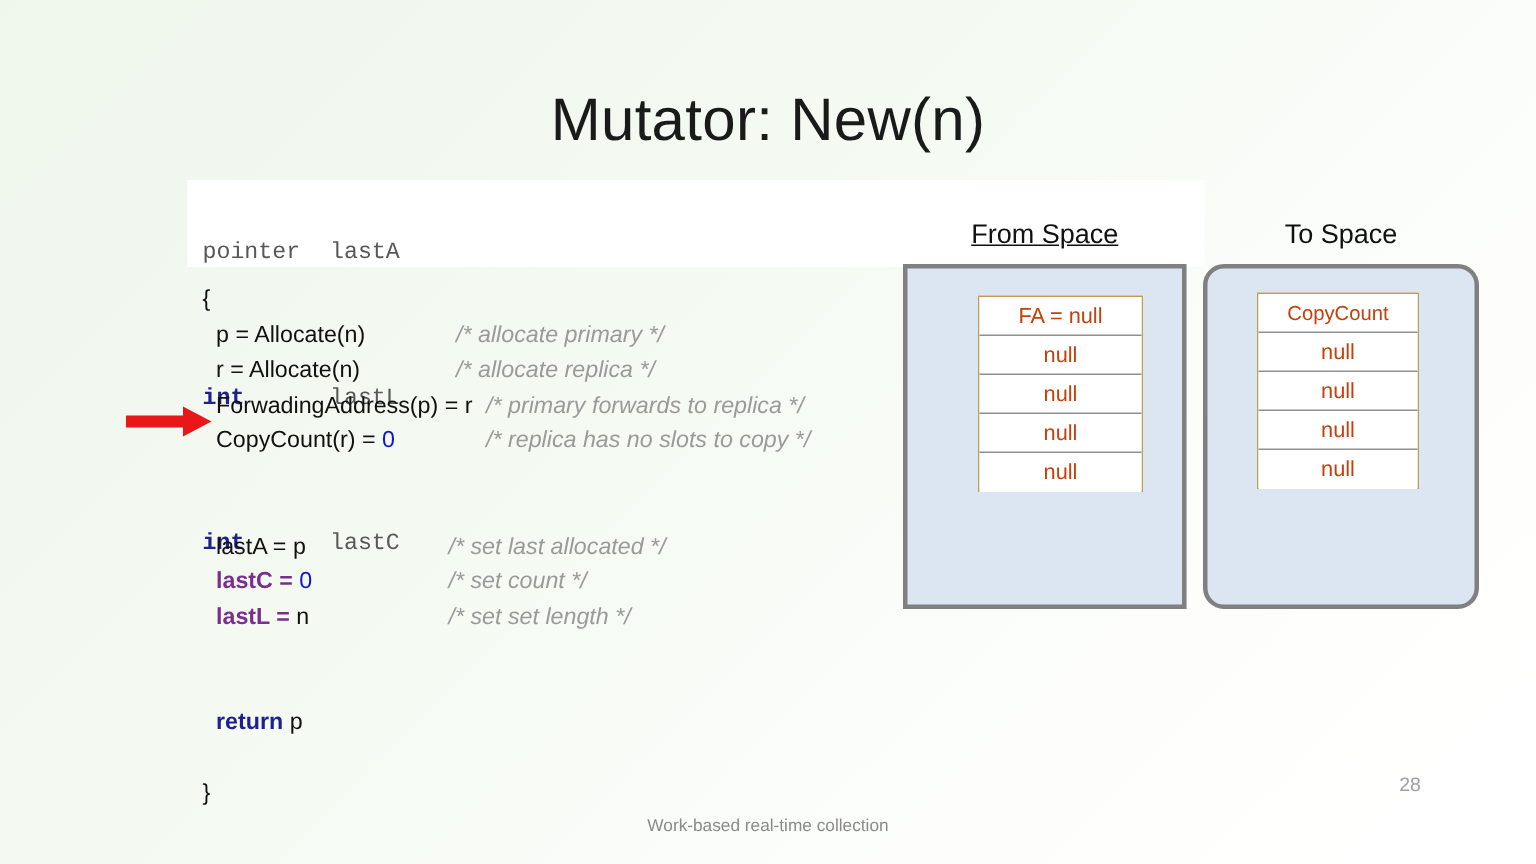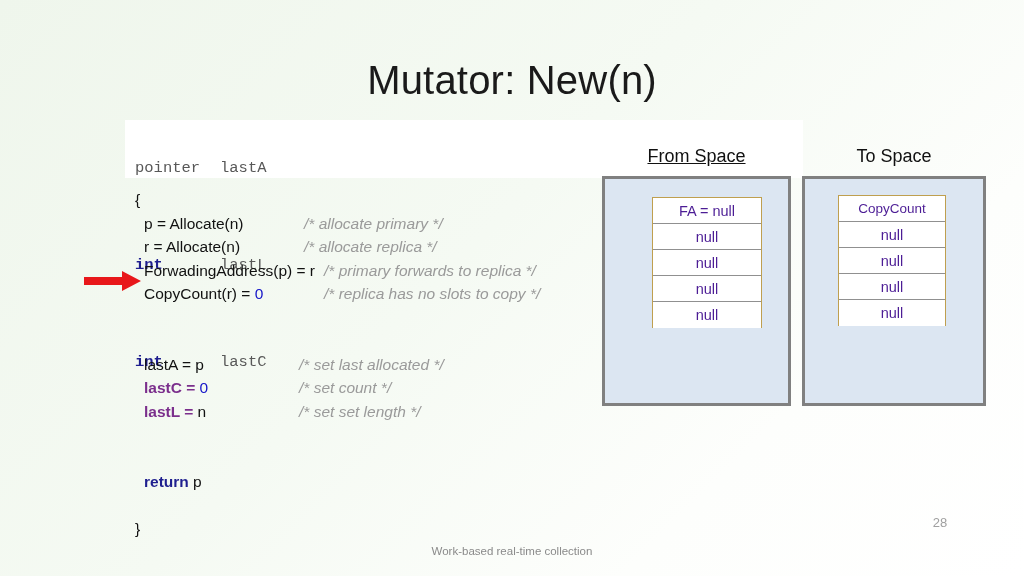--- a/index.html
+++ b/index.html
@@ -118,37 +118,37 @@
   #from-space-label { left: 602px; top: 146px; width: 189px; text-decoration: underline; }
   #to-space-label   { left: 802px; top: 146px; width: 184px; }
 
   .space-box {
     position: absolute;
     background: #dce6f2;
     border: 3px solid #808080;
     box-sizing: border-box;
   }
   #from-space-box { left: 602px; top: 176px; width: 189px; height: 230px; }
-  #to-space-box   { left: 802px; top: 176px; width: 184px; height: 230px; }
+  #to-space-box   { left: 802px; top: 176px; width: 184px; height: 230px; border-radius: 14px; }
 
   .cell-stack {
     position: absolute;
     background: #ffffff;
     border: 1px solid #bf9f4f;
     box-sizing: border-box;
   }
   #from-cells { left: 47px; top: 18px; width: 110px; height: 131px; }
   #to-cells   { left: 33px; top: 16px; width: 108px; height: 131px; }
 
   .cell {
     height: 26px;
     line-height: 26px;
     text-align: center;
     font-size: 14.5px;
-    color: #4c1d95;
+    color: #c2410c;
     border-bottom: 1px solid #909090;
     box-sizing: border-box;
     background: #ffffff;
   }
   .cell:last-child { border-bottom: none; }
   .cell.header-cell { font-size: 14.5px; }
   .cell.header-cell.small { font-size: 13.5px; }
 
   
   #footer-text {

